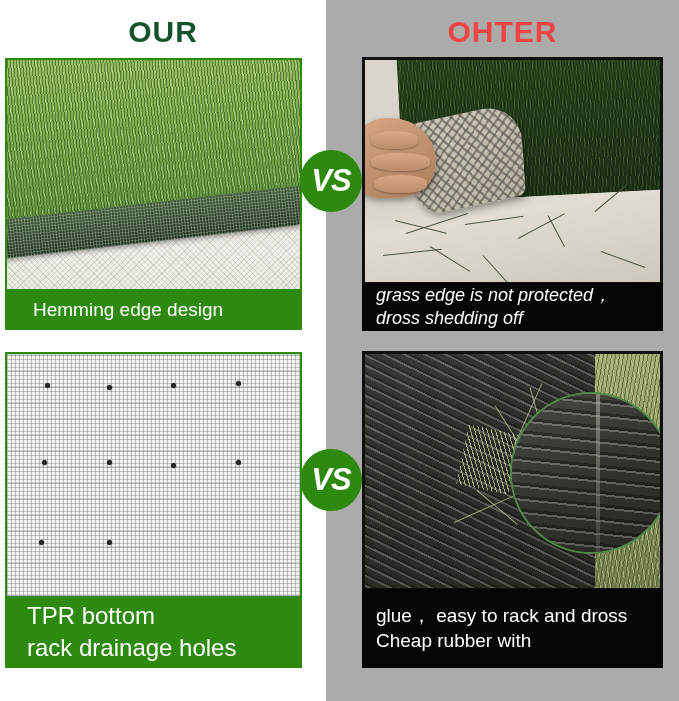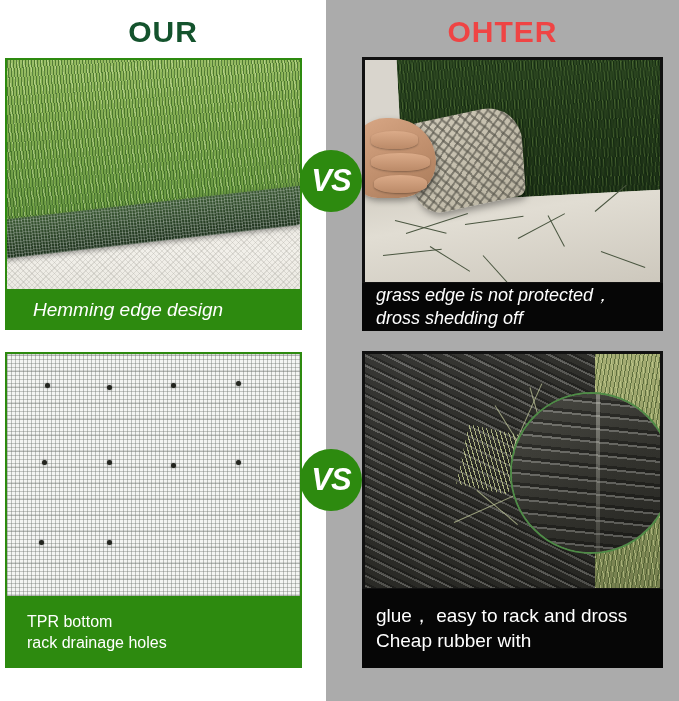--- a/index.html
+++ b/index.html
@@ -19,38 +19,38 @@
 
   
   .hdr { position:absolute; top:14px; height:36px; display:flex; align-items:center; justify-content:center;
          font-weight:bold; font-size:30px; letter-spacing:1px; }
   .hdr-our   { left:0;   width:326px; color:#14532d; }
   .hdr-other { left:326px; width:353px; color:#ef4444; }
 
   
   .card { position:absolute; }
 
-  .card-tl { left:5px;   top:58px;  width:297px; height:272px;font-style:italic; }
+  .card-tl { left:5px;   top:58px;  width:297px; height:272px; }
   .card-bl { left:5px;   top:352px; width:297px; height:316px; }
   .card-tr { left:362px; top:57px;  width:301px; height:274px;font-style:italic; }
   .card-br { left:362px; top:351px; width:301px; height:317px; }
 
   .photo { position:absolute; left:0; top:0; right:0; overflow:hidden; }
   .card-tl .photo { height:233px; border:2px solid #2d8a0f; }
   .card-bl .photo { height:246px; border:2px solid #2d8a0f; }
   .card-tr .photo { height:228px; border:3px solid #111; }
   .card-br .photo { height:240px; border:3px solid #111; }
 
   .caption { position:absolute; left:0; right:0; bottom:0; display:flex; flex-direction:column;
              justify-content:center; color:#ffffff; }
   .cap-green { background:#2d8a0f; }
   .cap-black { background:#060606; }
 
   .card-tl .caption { height:41px; padding-left:28px; font-size:19px; }
-  .card-bl .caption { height:72px; padding-left:22px; font-size:16px; line-height:1.32; }
+  .card-bl .caption { height:72px; padding-left:22px; font-size:24px; line-height:1.32; }
   .card-tr .caption { height:48px; padding-left:14px; font-size:18px; line-height:1.28; }
   .card-br .caption { height:79px; padding-left:14px; font-size:19px; line-height:1.3; }
 
   
   .vs-badge { position:absolute; width:62px; height:62px; border-radius:50%;
               background:#2d8a0f; display:flex; align-items:center; justify-content:center;
               color:#ffffff; font-weight:bold; font-size:31px; font-style:italic;
               letter-spacing:-1px; z-index:30; }
   .vs-top { left:300px; top:150px; }
   .vs-bot { left:300px; top:449px; }

